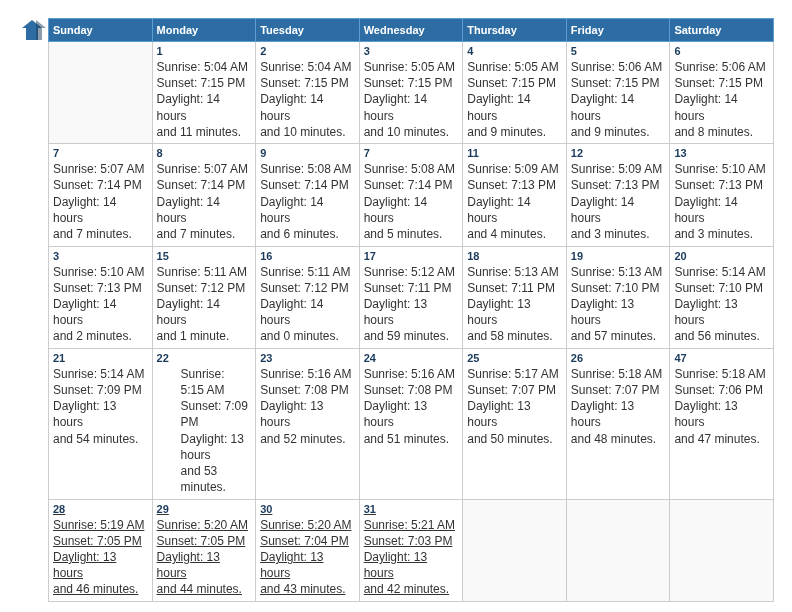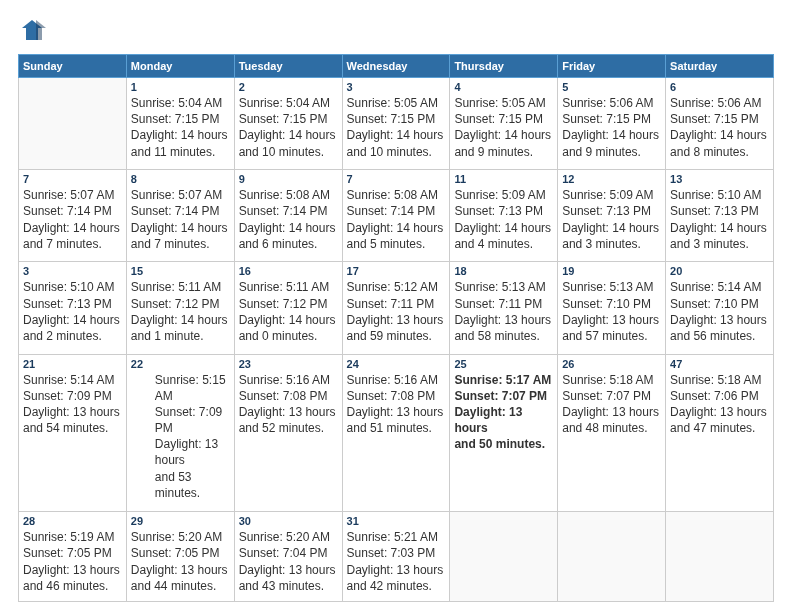--- a/index.html
+++ b/index.html
@@ -8,21 +8,20 @@
       height: 612px;
       font-family: Arial, sans-serif;
       background: #fff;
       overflow: hidden;
     }
     .page {
       width: 792px;
       height: 612px;
       padding: 18px 18px 10px 18px;
       display: flex;
-      flex-direction: column;
     }
     .header {
       display: flex;
       justify-content: space-between;
       align-items: flex-start;
       margin-bottom: 8px;
     }
     .logo {
       display: flex;
       align-items: center;
@@ -88,20 +87,21 @@
       color: #333;
     }
     .empty-cell {
       background: #f9f9f9;
     }
     .week-row td {
       height: 88px;
     }
     .last-row td {
       height: 82px;
+      text-decoration: underline;
     }
   </style>
 </head>
 <body>
 
 <div class="page">
   <div class="header">
     <div class="logo">
       <svg class="logo-icon" viewBox="0 0 28 28">
         <polygon points="14,2 24,10 20,10 20,22 8,22 8,10 4,10" fill="#2e6da4"></polygon>
@@ -302,21 +302,21 @@
           </td>
           <td>
             <span class="day-num">24</span>
             <div class="cell-info" style="white-space: pre-line;">Sunrise: 5:16 AM
 Sunset: 7:08 PM
 Daylight: 13 hours
 and 51 minutes.</div>
           </td>
           <td>
             <span class="day-num">25</span>
-            <div class="cell-info" style="white-space: pre-line; font-weight: bold;">Sunrise: 5:17 AM
+            <div class="cell-info" style="white-space: pre-line;">Sunrise: 5:17 AM
 Sunset: 7:07 PM
 Daylight: 13 hours
 and 50 minutes.</div>
           </td>
           <td>
             <span class="day-num">26</span>
             <div class="cell-info" style="white-space: pre-line;">Sunrise: 5:18 AM
 Sunset: 7:07 PM
 Daylight: 13 hours
 and 48 minutes.</div>

